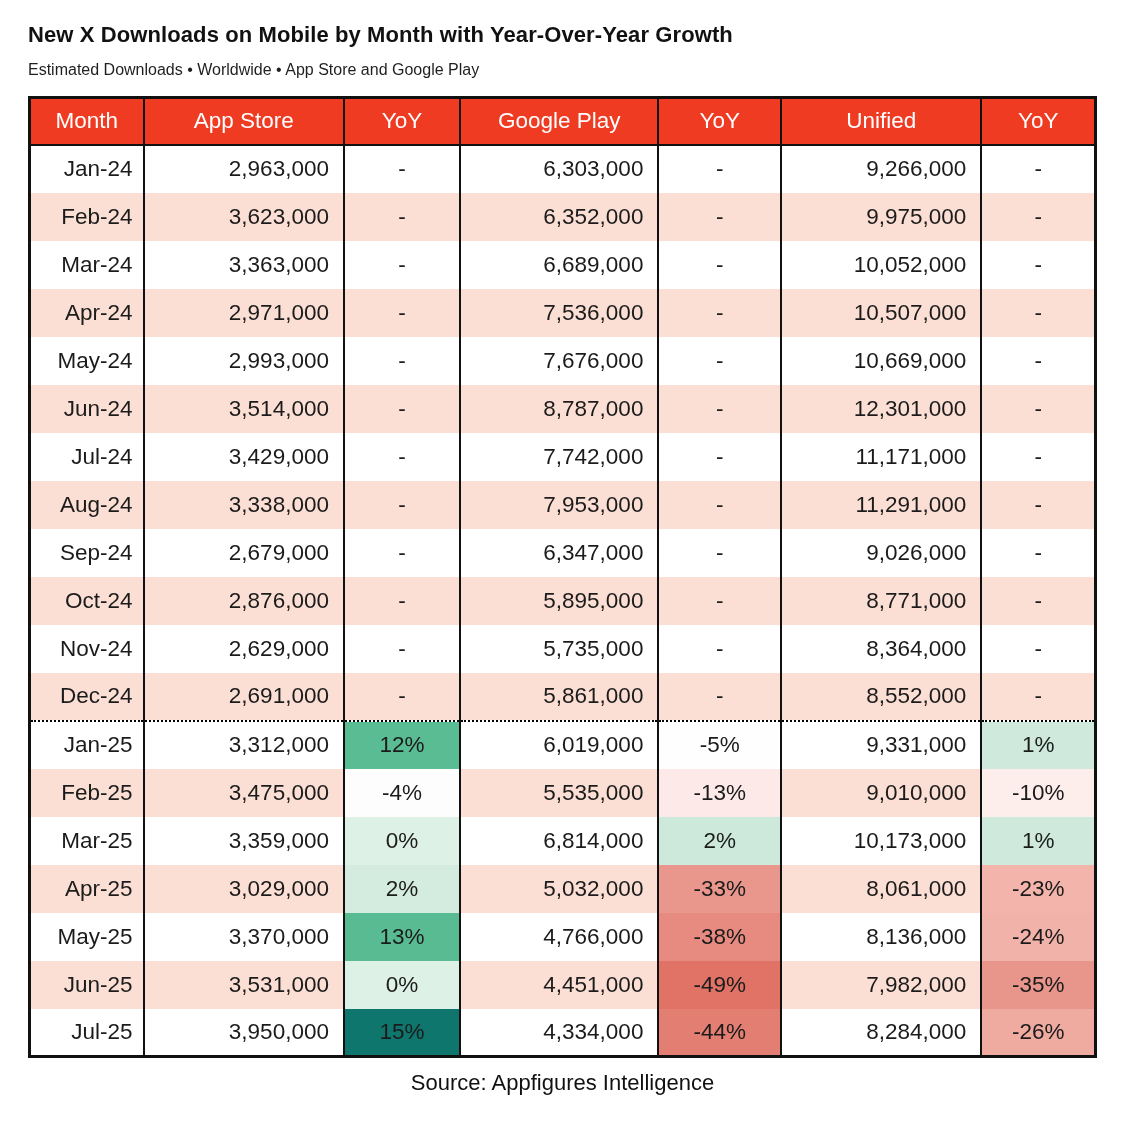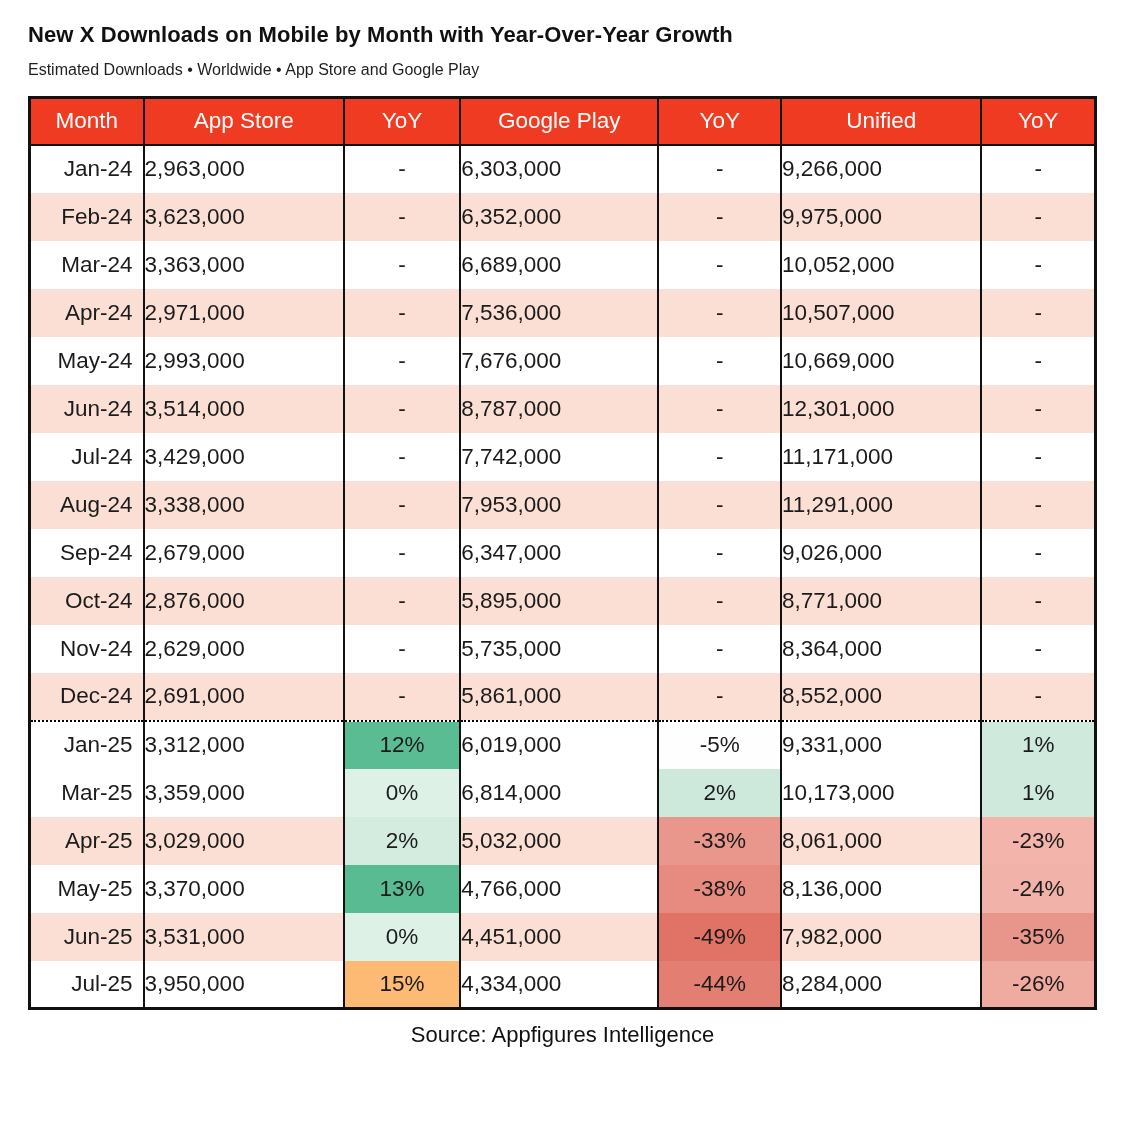--- a/index.html
+++ b/index.html
@@ -39,21 +39,21 @@
     font-weight: normal;
     height: 47px;
     text-align: center;
     border-bottom: 2px solid #111;
   }
   .dl-table tbody td { height: 48px; }
   .dl-table tbody tr.alt td.plain { background: #fcdfd4; }
   .dl-table tbody tr td.plain { background: #ffffff; }
   .dl-table tbody tr.year-break td { border-top: 2px dotted #000; }
   td.month { text-align: right; padding-right: 10px; }
-  td.num   { text-align: left; padding-right: 14px; }
+  td.num   { text-align: right; padding-right: 14px; }
   td.yoy   { text-align: center; }
   .source {
     text-align: center;
     font-size: 22px;
     color: #111;
     margin-top: 12px;
   }
 </style>
 </head>
 <body>
@@ -194,20 +194,29 @@
   </tr>
         <tr class="year-break">
     <td class="month plain">Jan-25</td>
     <td class="num plain">3,312,000</td>
     <td class="yoy" style="background: rgb(90, 188, 146);">12%</td>
     <td class="num plain">6,019,000</td>
     <td class="yoy" style="background: rgb(254, 254, 254);">-5%</td>
     <td class="num plain">9,331,000</td>
     <td class="yoy" style="background: rgb(207, 233, 221);">1%</td>
   </tr>
+        <tr class="alt">
+    <td class="month plain">Feb-25</td>
+    <td class="num plain">3,475,000</td>
+    <td class="yoy" style="background: rgb(252, 253, 252);">-4%</td>
+    <td class="num plain">5,535,000</td>
+    <td class="yoy" style="background: rgb(253, 234, 232);">-13%</td>
+    <td class="num plain">9,010,000</td>
+    <td class="yoy" style="background: rgb(253, 237, 235);">-10%</td>
+  </tr>
         <tr>
     <td class="month plain">Mar-25</td>
     <td class="num plain">3,359,000</td>
     <td class="yoy" style="background: rgb(222, 241, 231);">0%</td>
     <td class="num plain">6,814,000</td>
     <td class="yoy" style="background: rgb(205, 233, 220);">2%</td>
     <td class="num plain">10,173,000</td>
     <td class="yoy" style="background: rgb(207, 233, 221);">1%</td>
   </tr>
         <tr class="alt">
@@ -233,21 +242,21 @@
     <td class="num plain">3,531,000</td>
     <td class="yoy" style="background: rgb(222, 241, 231);">0%</td>
     <td class="num plain">4,451,000</td>
     <td class="yoy" style="background: rgb(224, 115, 102);">-49%</td>
     <td class="num plain">7,982,000</td>
     <td class="yoy" style="background: rgb(232, 150, 139);">-35%</td>
   </tr>
         <tr>
     <td class="month plain">Jul-25</td>
     <td class="num plain">3,950,000</td>
-    <td class="yoy" style="background: #fdba74;">15%</td>
+    <td class="yoy" style="background: #0f766e;">15%</td>
     <td class="num plain">4,334,000</td>
     <td class="yoy" style="background: rgb(227, 127, 114);">-44%</td>
     <td class="num plain">8,284,000</td>
     <td class="yoy" style="background: rgb(240, 171, 161);">-26%</td>
   </tr>
       </tbody>
   </table>
 
   <div class="source">Source: Appfigures Intelligence</div>
 </div>

